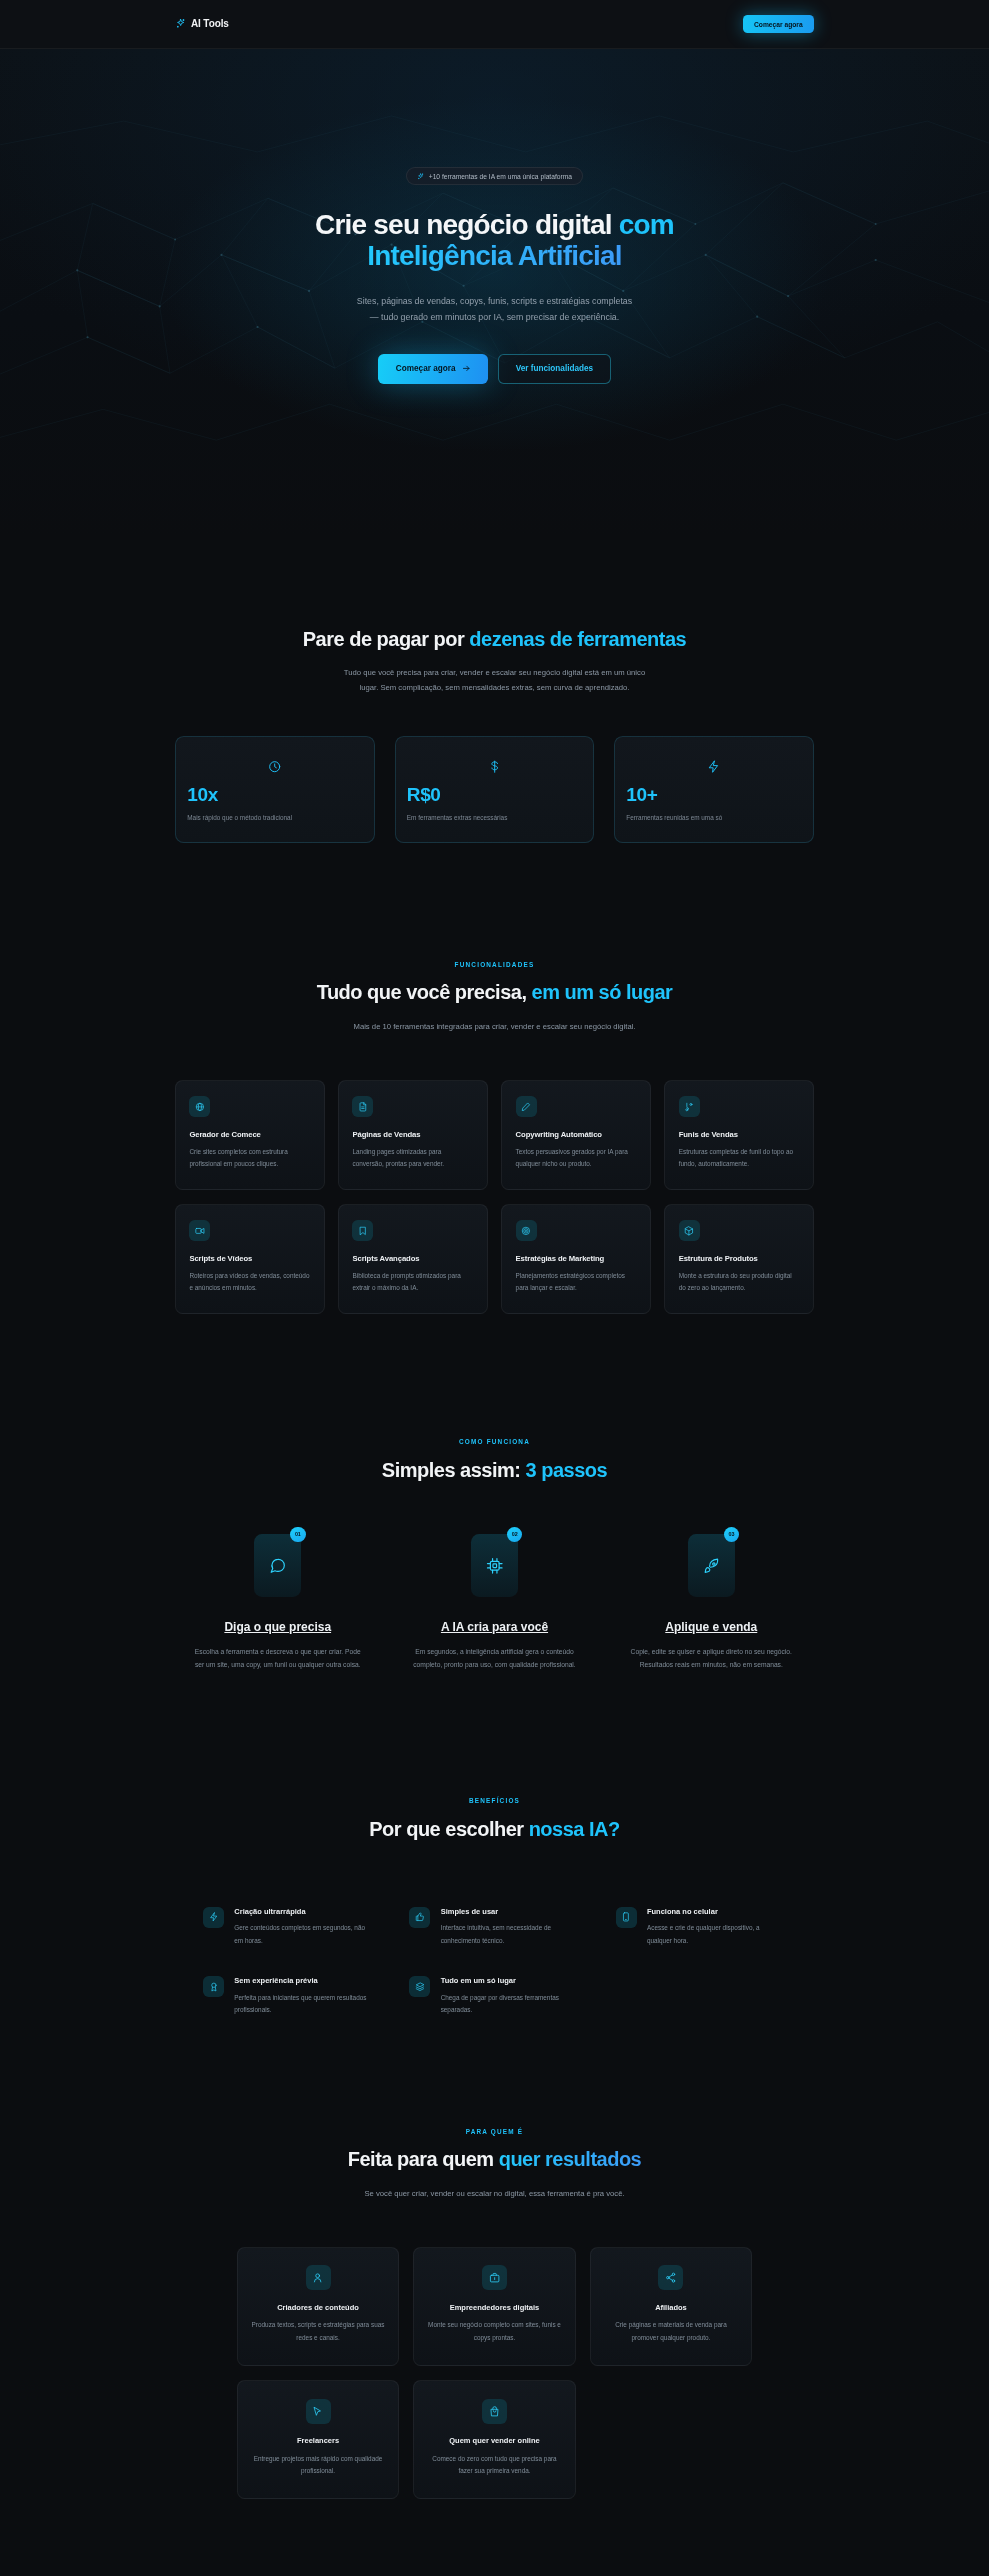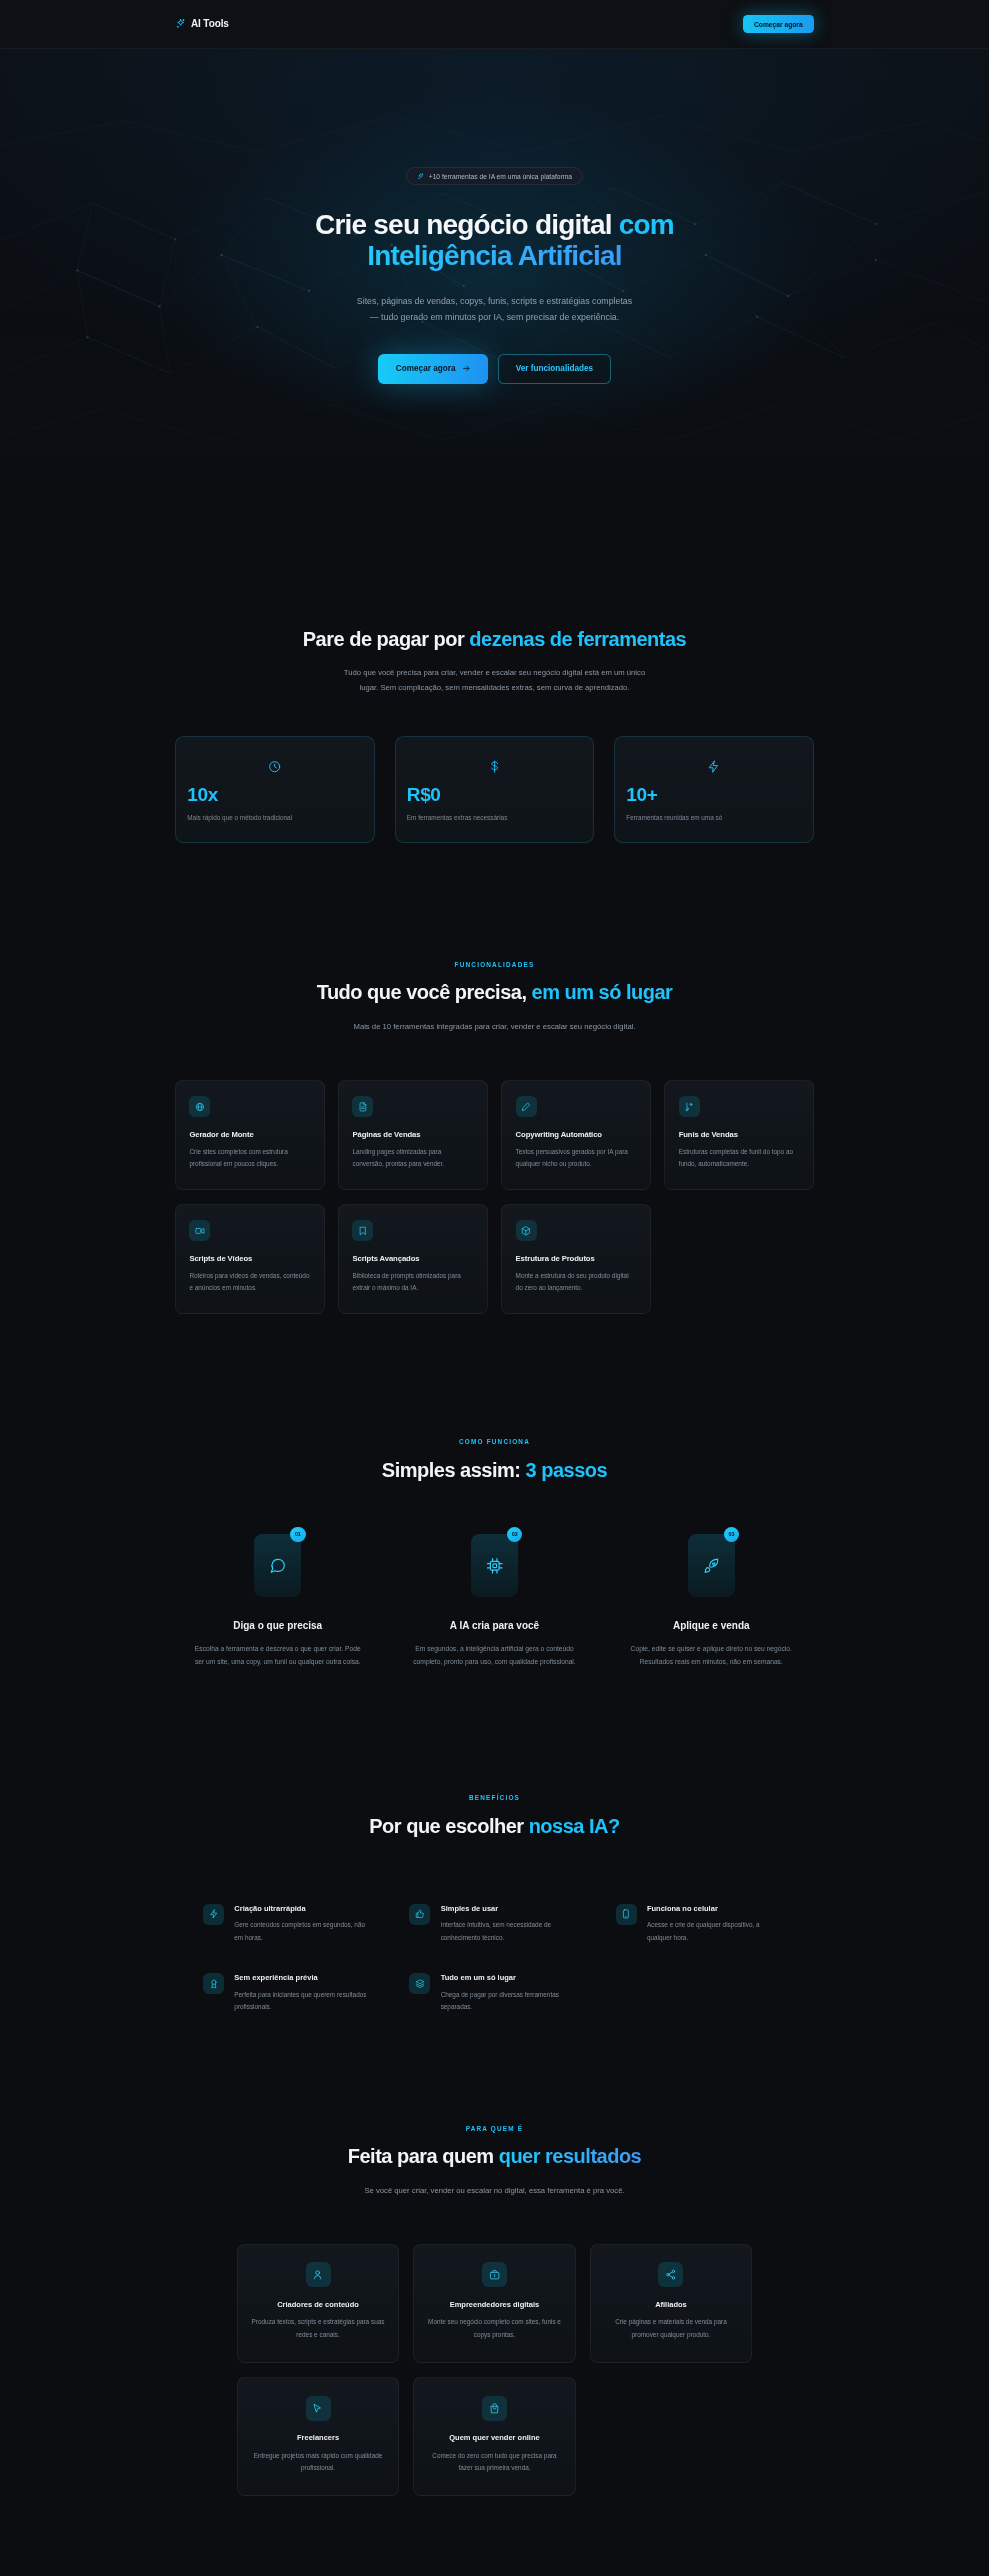--- a/index.html
+++ b/index.html
@@ -242,21 +242,21 @@
   }
   .step-line {
     position:absolute;
     top:32px;
     left:62%;
     width:76%;
     height:0.5px;
     background:linear-gradient(90deg, rgba(33,160,195,0.65), rgba(33,160,195,0.20));
     z-index:1;
   }
-  .step-title { margin-top:23px; font-size:10px; font-weight:700; color:#eef1f4; }
+  .step-title { margin-top:23px; font-size:12px; font-weight:700; color:#eef1f4;text-decoration:underline; }
   .step-desc { margin:11.3px auto 0; font-size:6.7px; line-height:1.95; color:#808d99; max-width:170px; }
 
   
   .benefits-sec { padding-top:126px; }
   .benefits-grid {
     margin-top:66px;
     display:grid;
     grid-template-columns:repeat(3,1fr);
     gap:29px 36px;
     padding:0 28px;
@@ -440,21 +440,21 @@
     <div class="features-grid">
 
       <div class="feat-card">
         <div class="ico-box">
           <svg viewBox="0 0 24 24" fill="none" stroke="currentColor" stroke-width="1.7">
               <circle cx="12" cy="12" r="9"></circle>
               <ellipse cx="12" cy="12" rx="4" ry="9"></ellipse>
               <path d="M3 12h18"></path>
             </svg>
         </div>
-        <div class="feat-title">Gerador de Monte</div>
+        <div class="feat-title">Gerador de Comece</div>
         <div class="feat-desc">Crie sites completos com estrutura profissional em poucos cliques.</div>
       </div>
 
       <div class="feat-card">
         <div class="ico-box">
           <svg viewBox="0 0 24 24" fill="none" stroke="currentColor" stroke-width="1.7" stroke-linecap="round" stroke-linejoin="round">
               <path d="M14 2H7a2 2 0 00-2 2v16a2 2 0 002 2h10a2 2 0 002-2V7z"></path>
               <path d="M14 2v5h5M9 12h6M9 16h6"></path>
             </svg>
         </div>
@@ -498,20 +498,31 @@
       <div class="feat-card">
         <div class="ico-box">
           <svg viewBox="0 0 24 24" fill="none" stroke="currentColor" stroke-width="1.7" stroke-linecap="round" stroke-linejoin="round">
               <path d="M6 3h12v18l-6-5-6 5z"></path>
             </svg>
         </div>
         <div class="feat-title">Scripts Avançados</div>
         <div class="feat-desc">Biblioteca de prompts otimizados para extrair o máximo da IA.</div>
       </div>
 
+      <div class="feat-card">
+        <div class="ico-box">
+          <svg viewBox="0 0 24 24" fill="none" stroke="currentColor" stroke-width="1.7">
+              <circle cx="12" cy="12" r="9"></circle>
+              <circle cx="12" cy="12" r="5.3"></circle>
+              <circle cx="12" cy="12" r="1.7"></circle>
+            </svg>
+        </div>
+        <div class="feat-title">Estratégias de Marketing</div>
+        <div class="feat-desc">Planejamentos estratégicos completos para lançar e escalar.</div>
+      </div>
 
       <div class="feat-card">
         <div class="ico-box">
           <svg viewBox="0 0 24 24" fill="none" stroke="currentColor" stroke-width="1.7" stroke-linecap="round" stroke-linejoin="round">
               <path d="M12 2l9 5v10l-9 5-9-5V7z"></path>
               <path d="M3 7l9 5 9-5M12 12v10"></path>
             </svg>
         </div>
         <div class="feat-title">Estrutura de Produtos</div>
         <div class="feat-desc">Monte a estrutura do seu produto digital do zero ao lançamento.</div>

